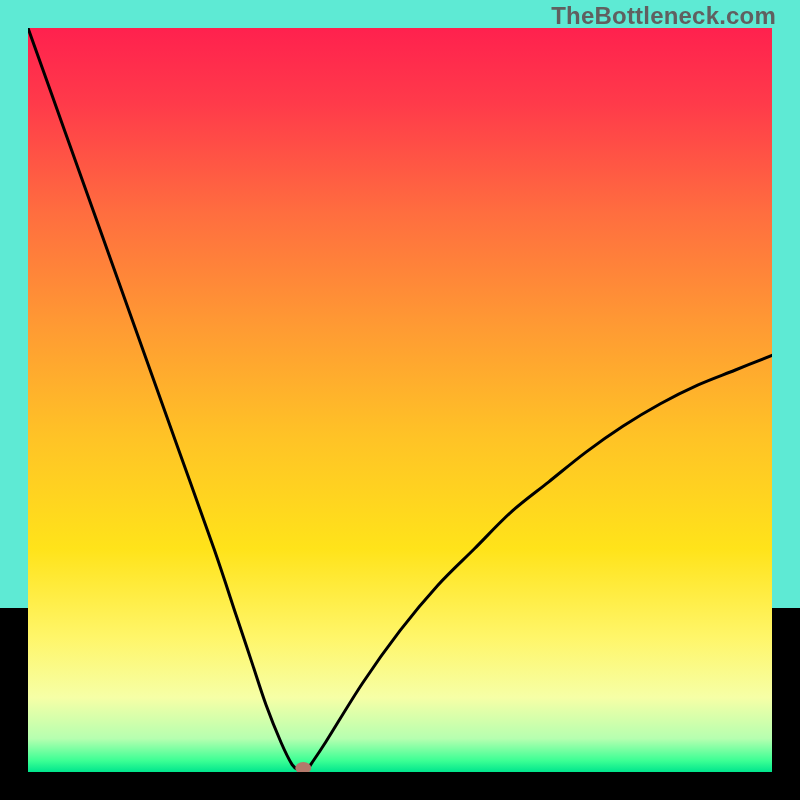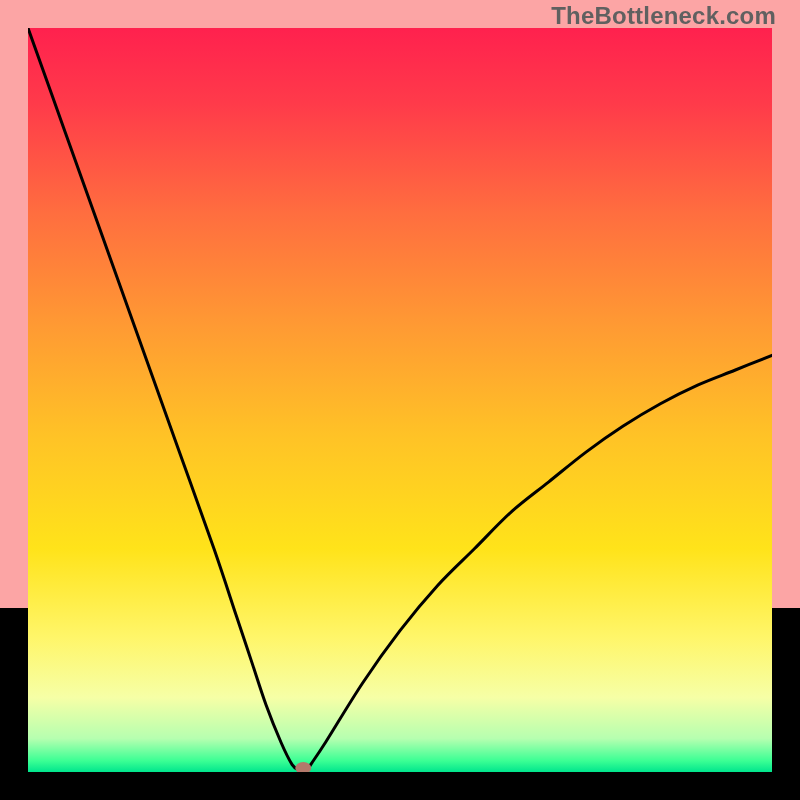--- a/index.html
+++ b/index.html
@@ -7,21 +7,21 @@
     padding: 0;
     width: 800px;
     height: 800px;
     background: #000;
     font-family: Arial, Helvetica, sans-serif;
     overflow: hidden;
   }
   .outer {
     width: 800px;
     height: 608px;
-    background: #fca5a5;
+    background: #5eead4;
     position: relative;
   }
   .watermark {
     position: absolute;
     top: 2px;
     right: 24px;
     color: #606060;
     font-size: 24px;
     font-weight: 600;
     letter-spacing: 0.2px;

